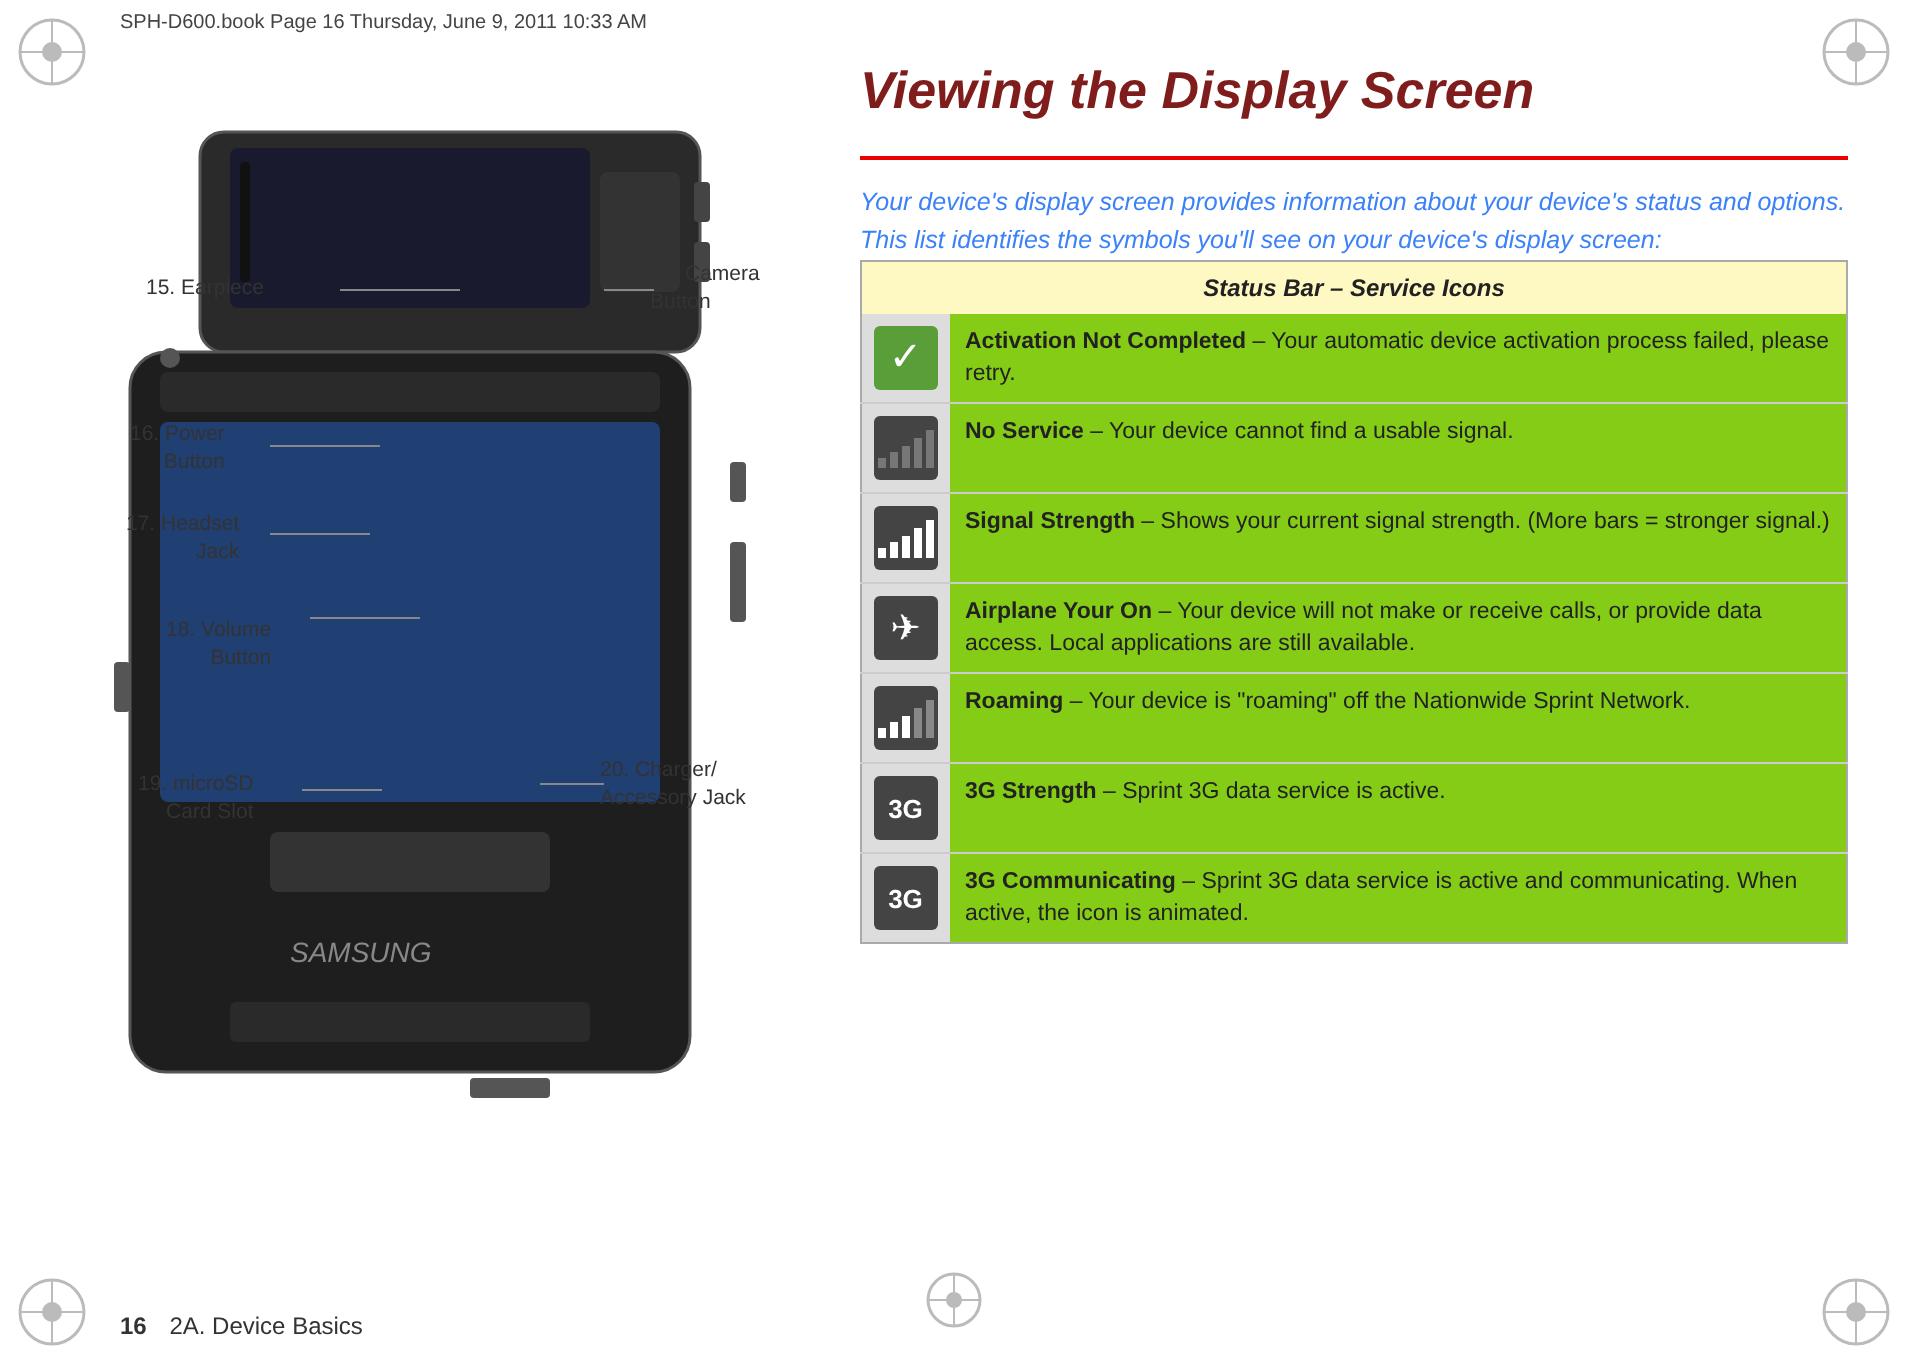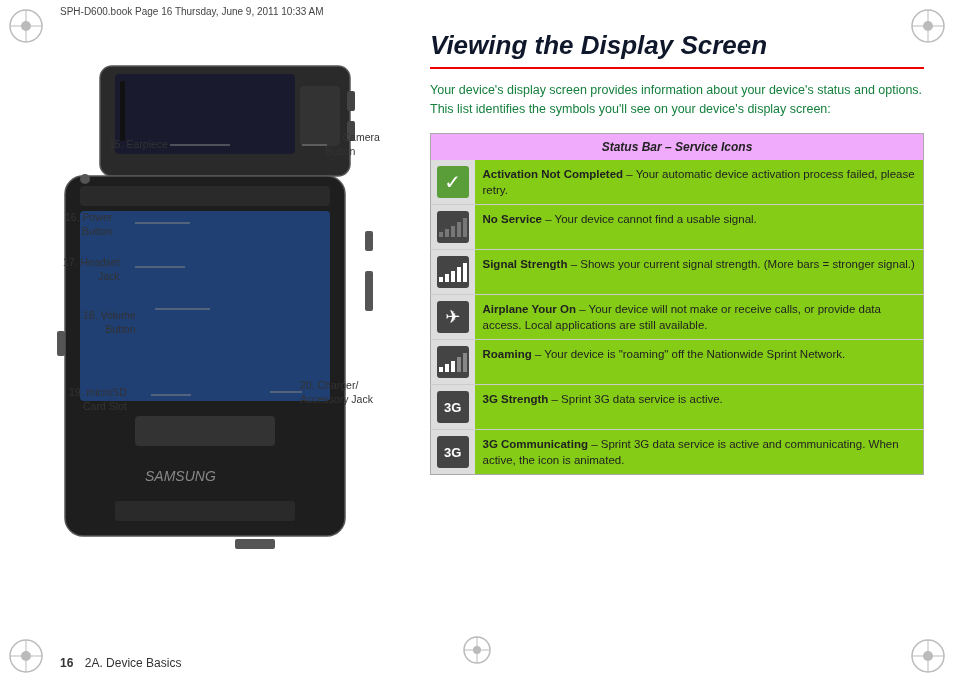--- a/index.html
+++ b/index.html
@@ -86,44 +86,45 @@
       top: 30px;
       left: 430px;
       right: 30px;
       bottom: 40px;
     }
 
     .page-title {
       font-style: italic;
       font-size: 26px;
       font-weight: bold;
-      color: #0f172a;
+      color: #7f1d1d;
       border-bottom: 2px solid #e00;
-      padding-bottom: 6px;
+      padding-bottom: 17px;
       margin-bottom: 12px;
       line-height: 1.2;
     }
 
     .intro-text {
       font-size: 12.5px;
-      color: #15803d;
+      color: #3b82f6;
       line-height: 1.5;
-      margin-bottom: 14px;
+      margin-bottom: 0;
+      font-style: italic;
     }
 
     
     .status-table {
       width: 100%;
       border-collapse: collapse;
       border: 1px solid #aaa;
       font-size: 11.5px;
     }
 
     .status-table .table-header {
-      background: #f0abfc;
+      background: #fef9c3;
       text-align: center;
       font-weight: bold;
       font-style: italic;
       padding: 6px 8px;
       border-bottom: 1px solid #aaa;
       font-size: 12px;
     }
 
     .status-table tr td {
       vertical-align: top;
@@ -269,21 +270,21 @@
 
       <rect x="310" y="100" width="8" height="40" rx="2" fill="#555"></rect>
 
       <rect x="310" y="60" width="8" height="20" rx="2" fill="#555"></rect>
 
       <rect x="180" y="368" width="40" height="10" rx="2" fill="#555"></rect>
 
       <circle cx="30" cy="8" r="5" fill="#555"></circle>
     </svg>
 
-    <div style="position:absolute;top:82px;left:18px;font-size:10.5px;color:#333;margin-left:36px;">15. Earpiece</div>
+    <div style="position:absolute;top:82px;left:18px;font-size:10.5px;color:#333;">15. Earpiece</div>
     <svg style="position:absolute;top:88px;left:115px;" width="60" height="2">
         <line x1="0" y1="1" x2="60" y2="1" stroke="#888" stroke-width="1"></line>
       </svg>
 
     <div style="position:absolute;top:75px;left:270px;font-size:10.5px;color:#333;text-align:left;line-height:1.3;">21. Camera<br>Button</div>
     <svg style="position:absolute;top:88px;left:247px;" width="25" height="2">
         <line x1="0" y1="1" x2="25" y2="1" stroke="#888" stroke-width="1"></line>
       </svg>
 
     <div style="position:absolute;top:155px;left:10px;font-size:10.5px;color:#333;text-align:right;line-height:1.3;">16. Power<br>Button</div>

